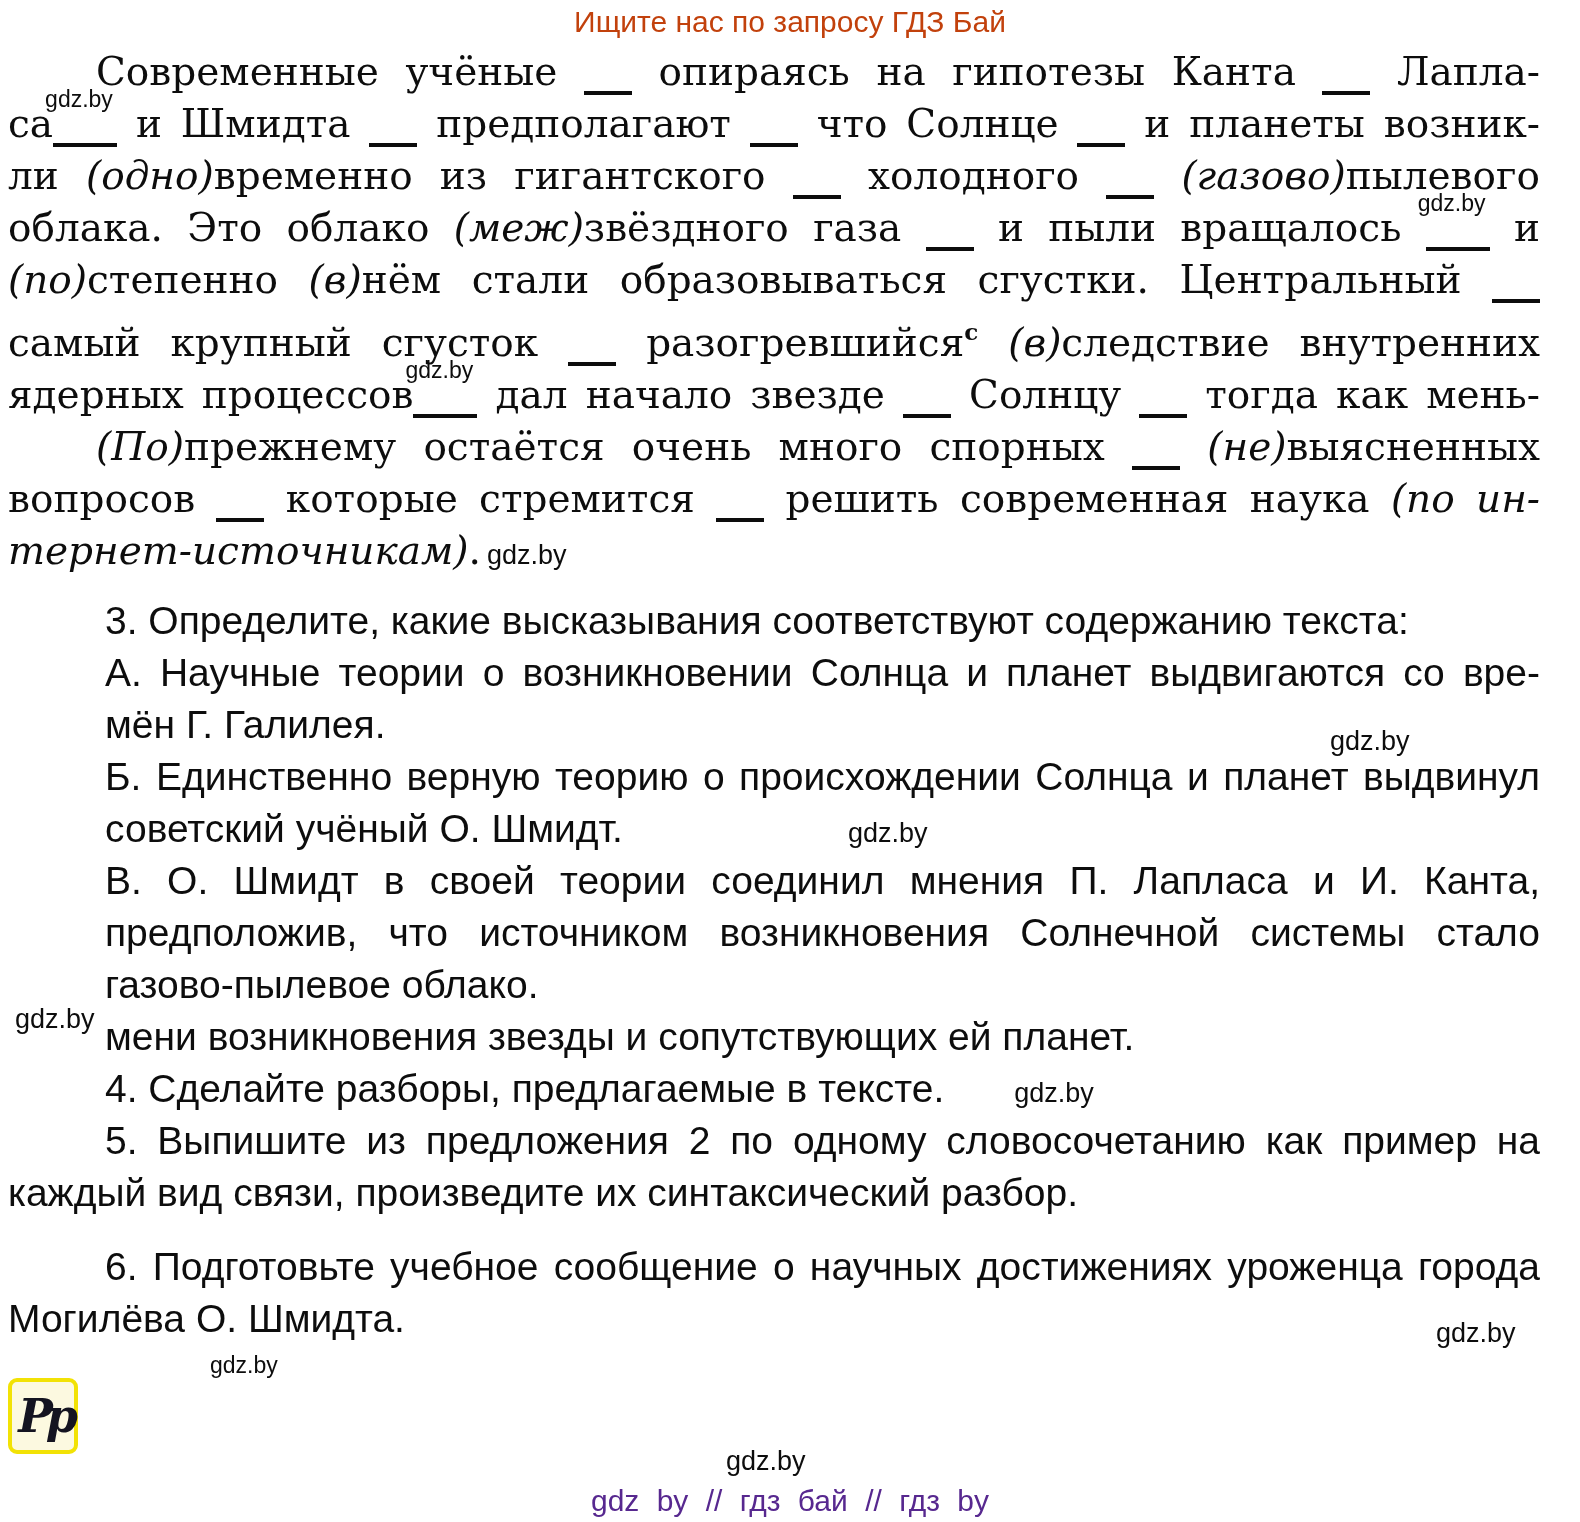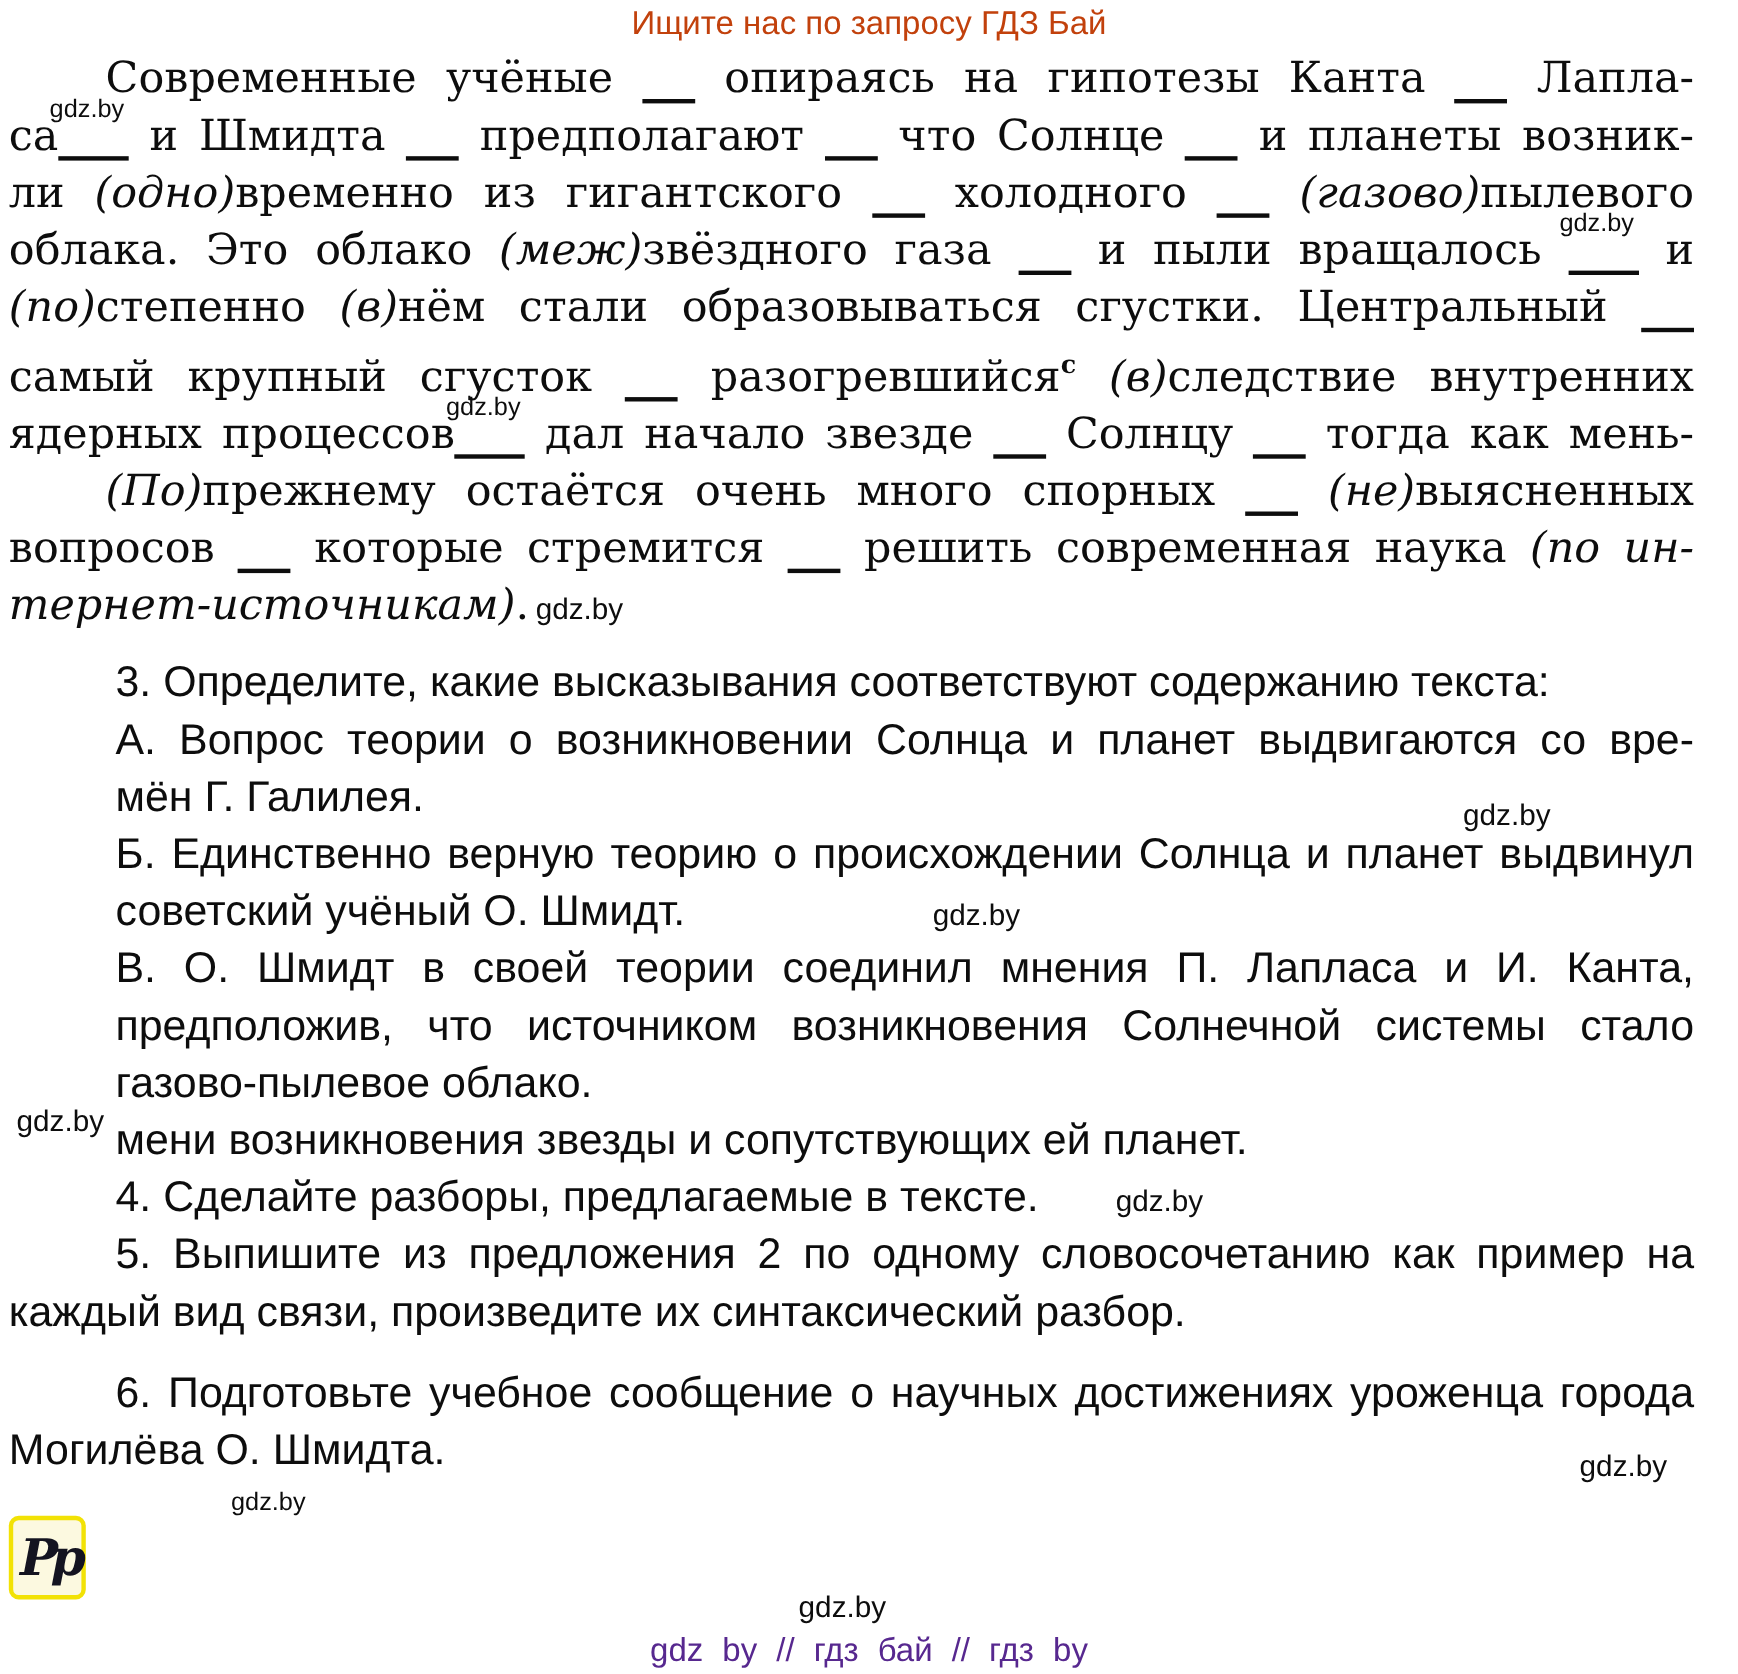--- a/index.html
+++ b/index.html
@@ -86,21 +86,21 @@
     <div class="line serif just">са<span class="supblank"><span class="supwm">gdz.by</span></span> и Шмидта <span class="blank"></span> предполагают <span class="blank"></span> что Солнце <span class="blank"></span> и планеты возник-</div>
     <div class="line serif just">ли <span class="it">(одно)</span>временно из гигантского <span class="blank"></span> холодного <span class="blank"></span> <span class="it">(газово)</span>пылевого</div>
     <div class="line serif just">облака. Это облако <span class="it">(меж)</span>звёздного газа <span class="blank"></span> и пыли вращалось <span class="supblank"><span class="supwm">gdz.by</span></span> и</div>
     <div class="line serif just"><span class="it">(по)</span>степенно <span class="it">(в)</span>нём стали образовываться сгустки. Центральный <span class="blank"></span></div>
     <div class="line serif just">самый крупный сгусток <span class="blank"></span> разогревшийся<span class="supletter">с</span> <span class="it">(в)</span>следствие внутренних</div>
     <div class="line serif just">ядерных процессов<span class="supblank"><span class="supwm">gdz.by</span></span> дал начало звезде <span class="blank"></span> Солнцу <span class="blank"></span> тогда как мень-</div>
     <div class="line serif just" style="text-indent: 88px;"><span class="it">(По)</span>прежнему остаётся очень много спорных <span class="blank"></span> <span class="it">(не)</span>выясненных</div>
     <div class="line serif just">вопросов <span class="blank"></span> которые стремится <span class="blank"></span> решить современная наука <span class="it">(по ин-</span></div>
     <div class="line serif"><span class="it">тернет-источникам)</span>.<span class="wm" style="margin-left: 6px;">gdz.by</span></div>
     <div class="line sans" style="margin-left: 97px; margin-top: 18px;">3. Определите, какие высказывания соответствуют содержанию текста:</div>
-    <div class="line sans just" style="margin-left: 97px;">А. Вопрос теории о возникновении Солнца и планет выдвигаются со вре-</div>
+    <div class="line sans just" style="margin-left: 97px;">А. Научные теории о возникновении Солнца и планет выдвигаются со вре-</div>
     <div class="line sans" style="margin-left: 97px;">мён Г. Галилея.</div>
     <div class="line sans just" style="margin-left: 97px;">Б. Единственно верную теорию о происхождении Солнца и планет выдвинул</div>
     <div class="line sans" style="margin-left: 97px;">советский учёный О. Шмидт.<span class="wm" style="margin-left: 225px;">gdz.by</span></div>
     <div class="line sans just" style="margin-left: 97px;">В. О. Шмидт в своей теории соединил мнения П. Лапласа и И. Канта,</div>
     <div class="line sans just" style="margin-left: 97px;">предположив, что источником возникновения Солнечной системы стало</div>
     <div class="line sans" style="margin-left: 97px;">газово-пылевое облако.</div>
     <div class="line sans" style="margin-left: 97px;">мени возникновения звезды и сопутствующих ей планет.</div>
     <div class="line sans" style="margin-left: 97px;">4. Сделайте разборы, предлагаемые в тексте.<span class="wm" style="margin-left: 70px;">gdz.by</span></div>
     <div class="line sans just" style="text-indent: 97px;">5. Выпишите из предложения 2 по одному словосочетанию как пример на</div>
     <div class="line sans">каждый вид связи, произведите их синтаксический разбор.</div>

